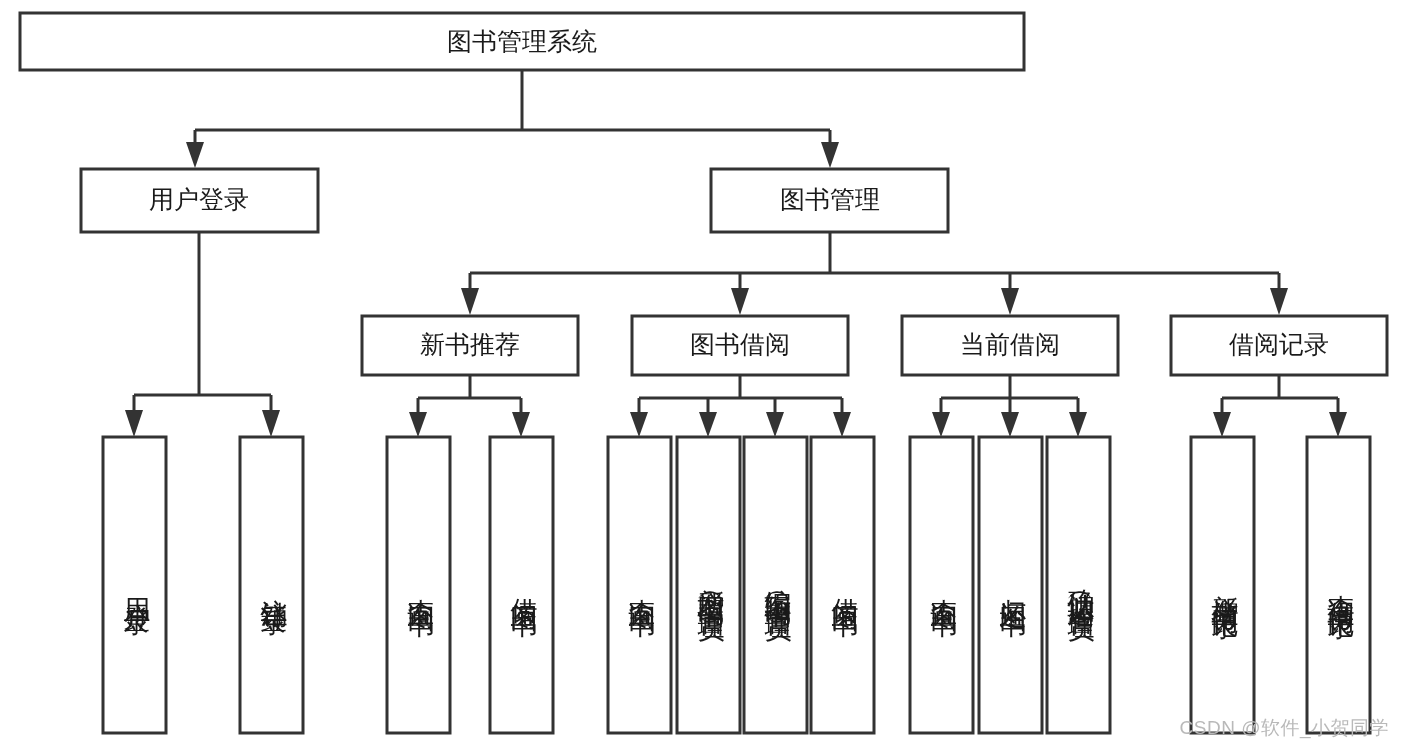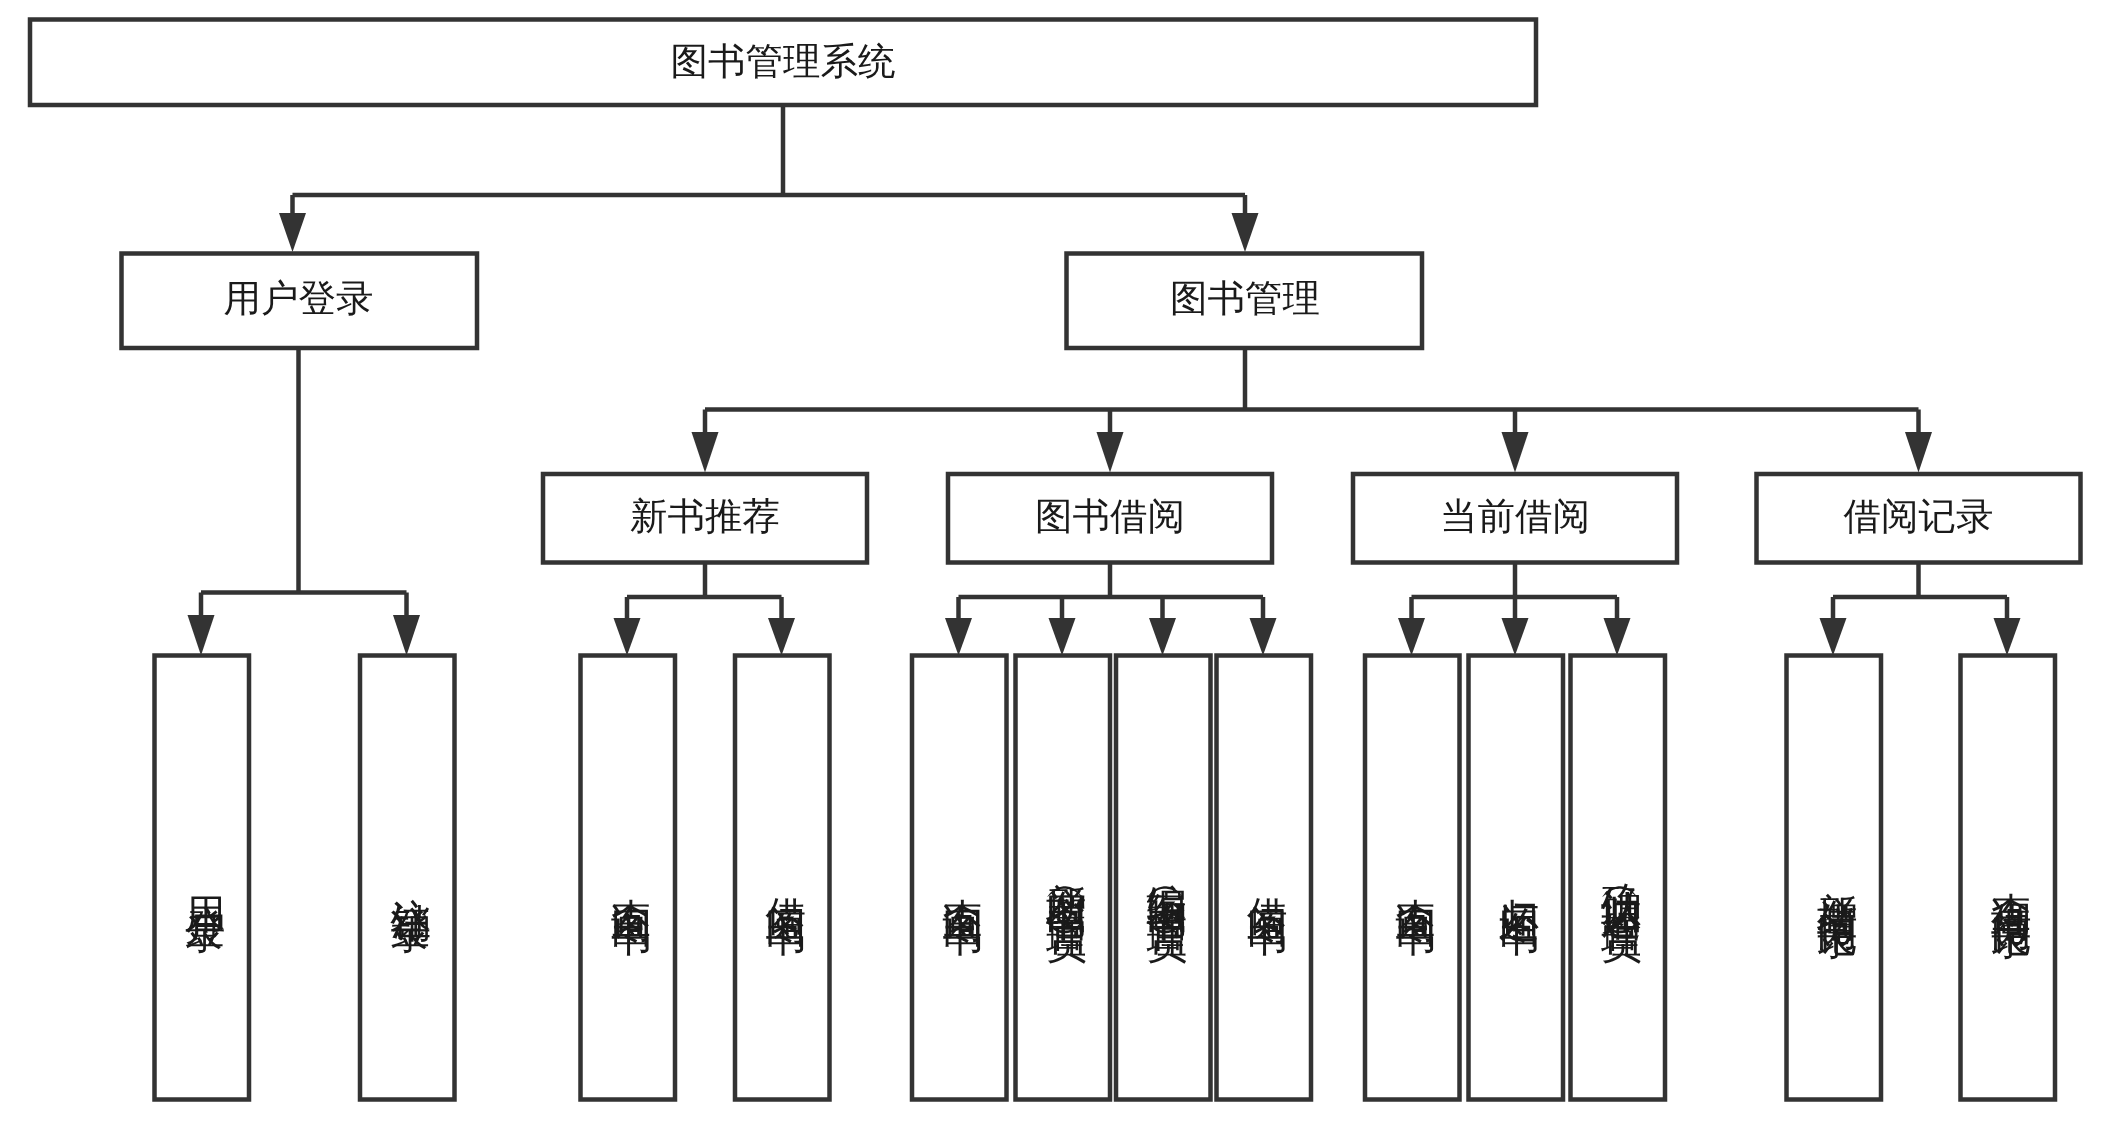--- a/index.html
+++ b/index.html
@@ -235,14 +235,15 @@
       <rect class="node-rect" x="1191" y="437" width="63" height="296"></rect>
       <text class="node-label-v" x="1223" y="585">新增借阅记录</text>
     </g>
     <g>
       <rect class="node-rect" x="1307" y="437" width="63" height="296"></rect>
       <text class="node-label-v" x="1339" y="585">查询借阅记录</text>
     </g>
 
   </svg>
 
+  <div class="watermark">CSDN @软件_小贺同学</div>
 
 </div>
 
 </body></html>

